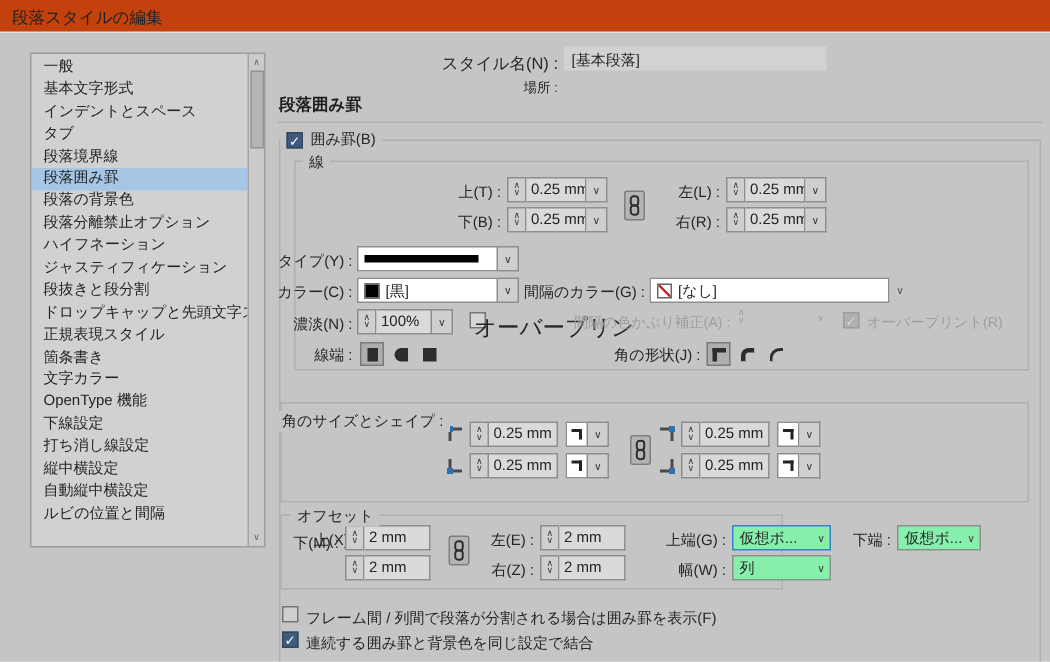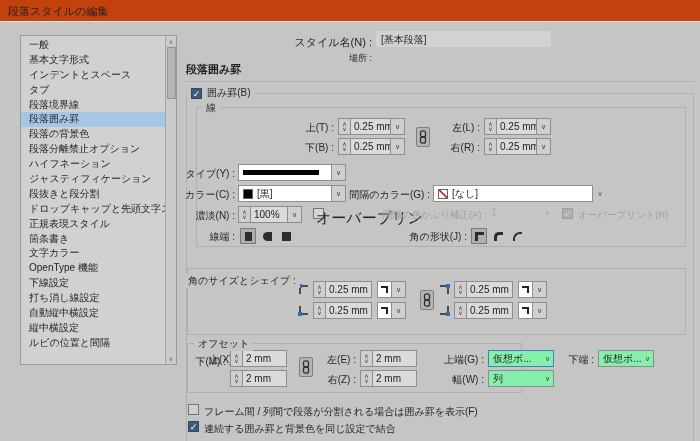--- a/index.html
+++ b/index.html
@@ -134,22 +134,22 @@
       <div class="item">ハイフネーション</div>
       <div class="item">ジャスティフィケーション</div>
       <div class="item">段抜きと段分割</div>
       <div class="item">ドロップキャップと先頭文字スタイル</div>
       <div class="item">正規表現スタイル</div>
       <div class="item">箇条書き</div>
       <div class="item">文字カラー</div>
       <div class="item">OpenType 機能</div>
       <div class="item">下線設定</div>
       <div class="item">打ち消し線設定</div>
+      <div class="item">縦中横設定</div>
       <div class="item">自動縦中横設定</div>
-      <div class="item">縦中横設定</div>
       <div class="item">ルビの位置と間隔</div>
     </div>
     <div class="sbar">
       <div class="sarr" style="top:2px;">∧</div>
       <div class="sthumb"></div>
       <div class="sarr" style="bottom:2px;">∨</div>
     </div>
   </div>
 
   <div class="lbl" style="left:240px;top:35px;width:132px;font-size:11px;">スタイル名(N) :</div>

